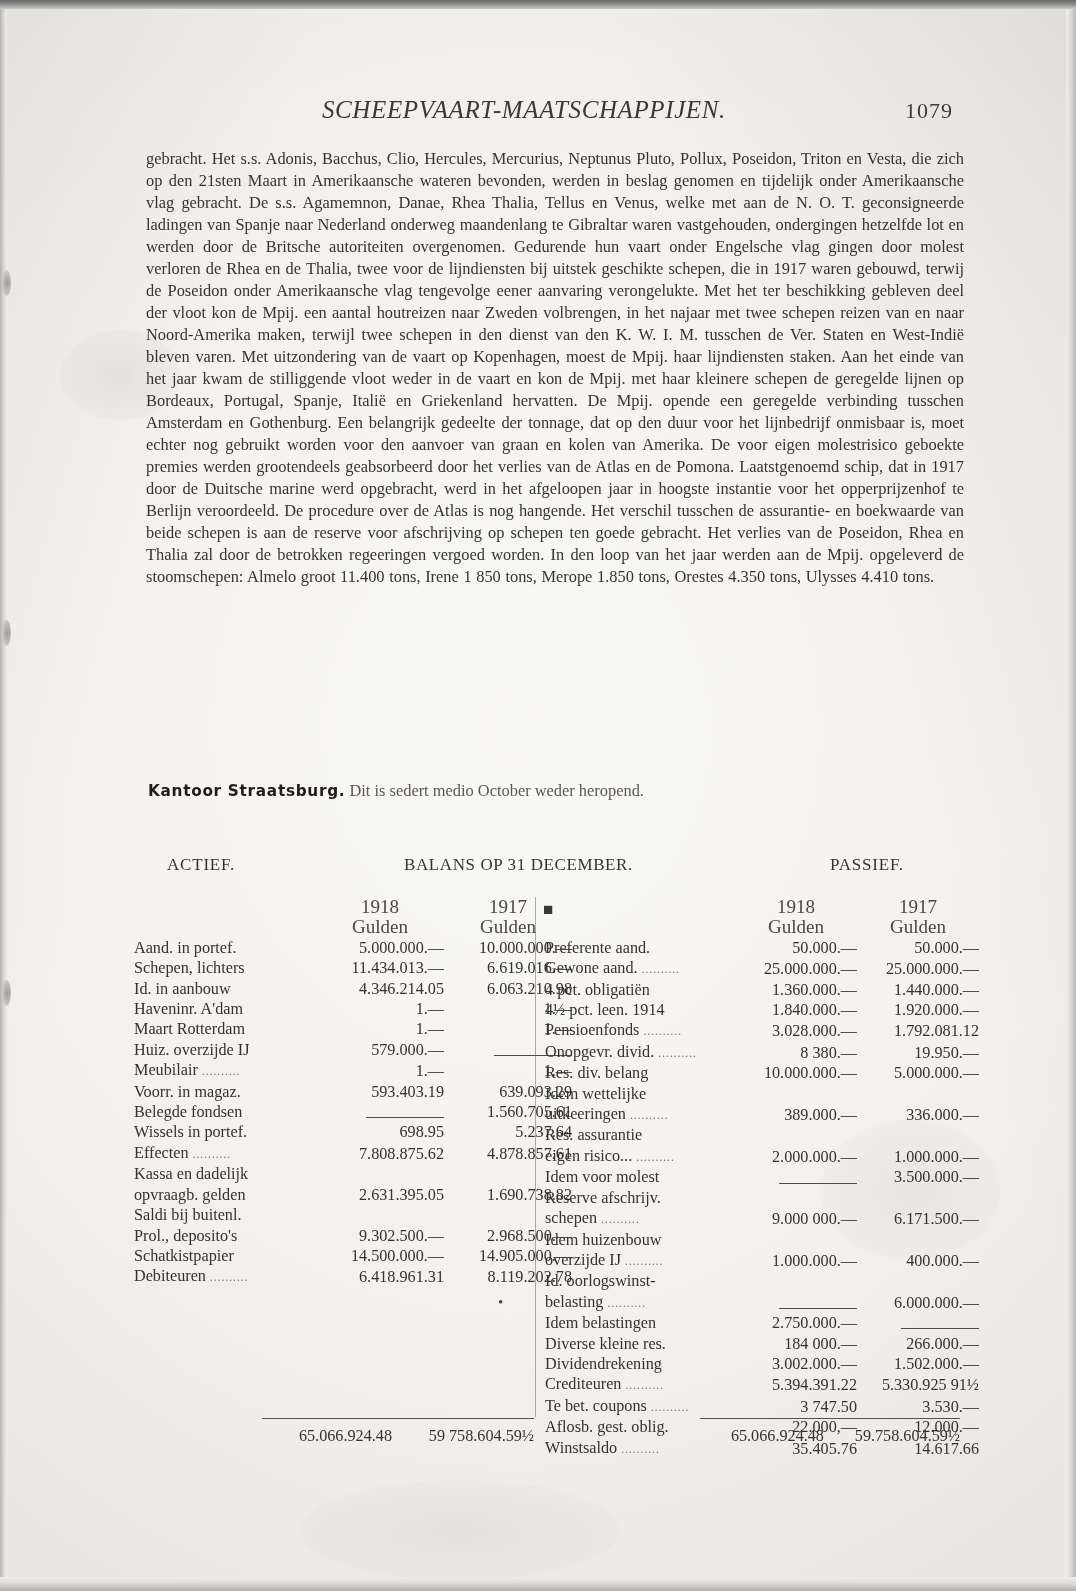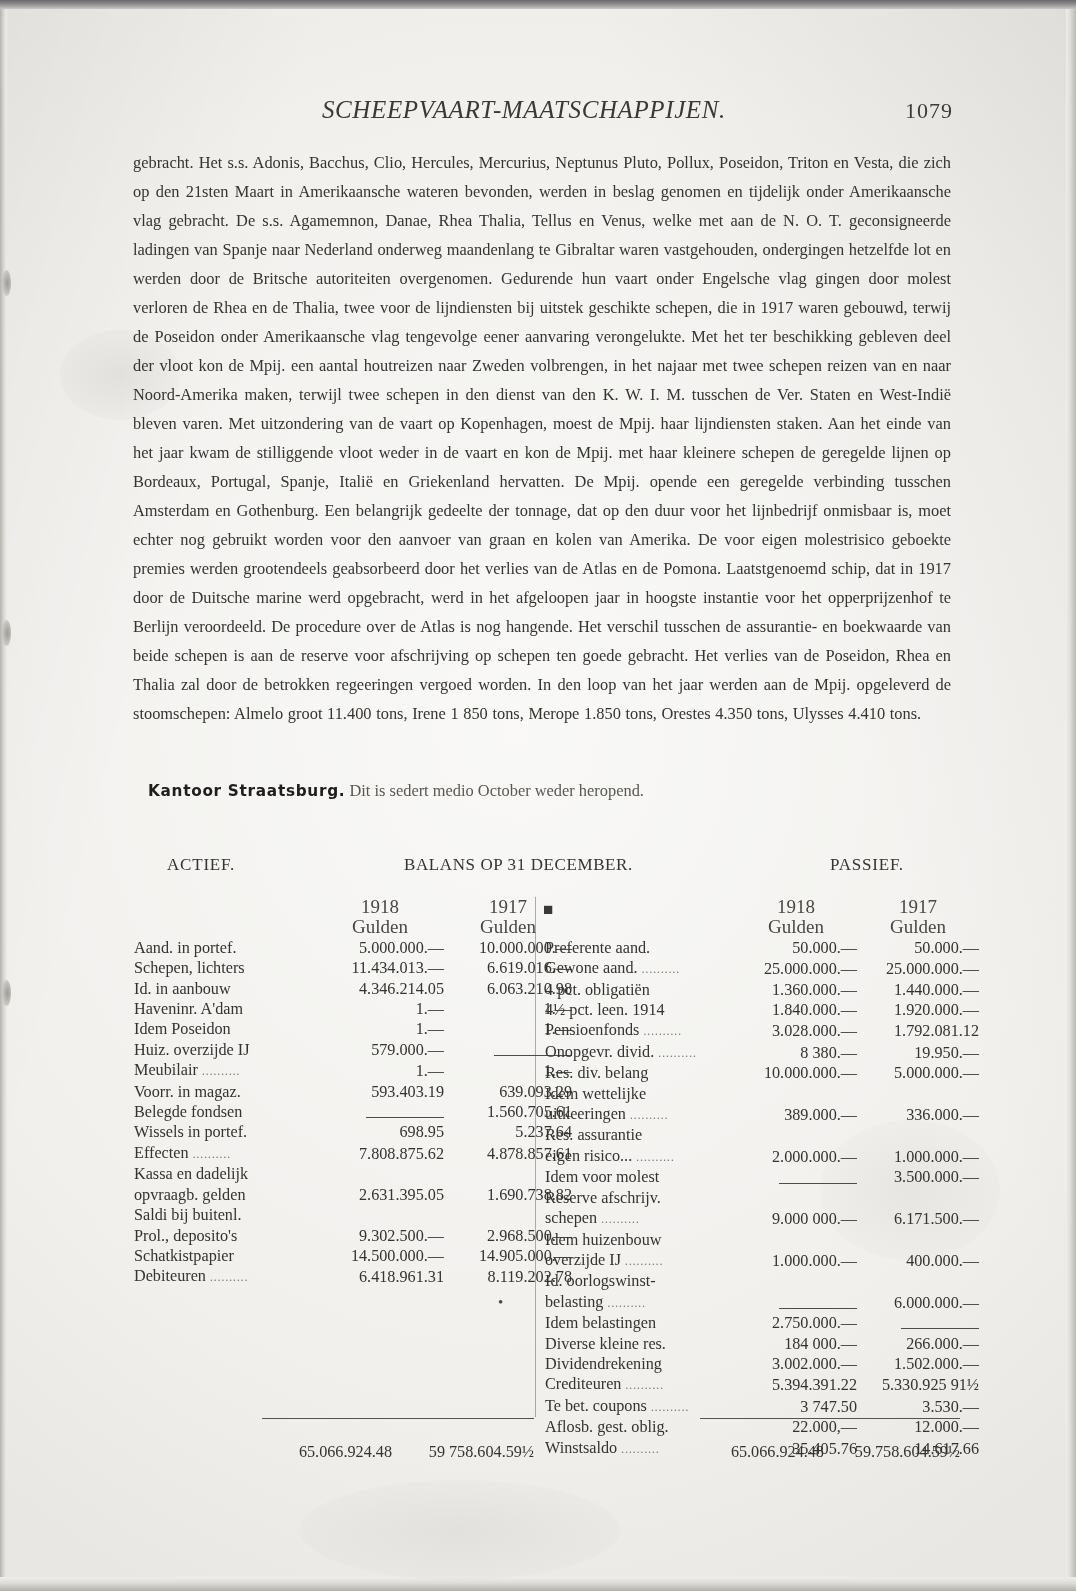--- a/index.html
+++ b/index.html
@@ -89,25 +89,25 @@
     left: 905px;
     top: 2px;
     font-size: 22px;
     letter-spacing: 1px;
     color: #3c3b37;
   }
 
   
   .bodytext {
     position: absolute;
-    left: 133px;
+    left: 146px;
     top: 148px;
     width: 818px;
     font-size: 16.4px;
-    line-height: 29px;
+    line-height: 22px;
     text-align: justify;
     color: #35342f;
     word-spacing: 0.5px;
   }
   .bodytext p { margin: 0; }
 
   
   .kantoor {
     position: absolute;
     left: 148px;
@@ -216,21 +216,21 @@
   #passief-table td.num  { width: 122px; }
 
   
   .totals {
     position: absolute;
     font-size: 16.2px;
     color: #34332e;
   }
   .totline {
     border-top: 1.4px solid #55534d;
-    padding-top: 24px;
+    padding-top: 8px;
     display: flex;
     gap: 14px;
   }
   .totline span { display: inline-block; text-align: right; }
   #tot-actief  { left: 262px; top: 1418px; width: 272px; }
   #tot-passief { left: 700px; top: 1418px; width: 260px; }
   #tot-actief .t1, #tot-passief .t1 { width: 130px; }
   #tot-actief .t2, #tot-passief .t2 { width: 128px; }
 
   .asterisk {
@@ -322,21 +322,21 @@
               <td class="lbl">Id. in aanbouw</td>
               <td class="num">4.346.214.05</td>
               <td class="num">6.063.210.98</td>
             </tr>
             <tr>
               <td class="lbl">Haveninr. A'dam</td>
               <td class="num">1.—</td>
               <td class="num">1.—</td>
             </tr>
             <tr>
-              <td class="lbl">Idem Poseidon</td>
+              <td class="lbl">Maart Rotterdam</td>
               <td class="num">1.—</td>
               <td class="num">1.—</td>
             </tr>
             <tr>
               <td class="lbl">Huiz. overzijde IJ</td>
               <td class="num">579.000.—</td>
               <td class="num"><span class="dash-rule"></span></td>
             </tr>
             <tr>
               <td class="lbl">Meubilair<span class="dots"> ..........</span></td>

